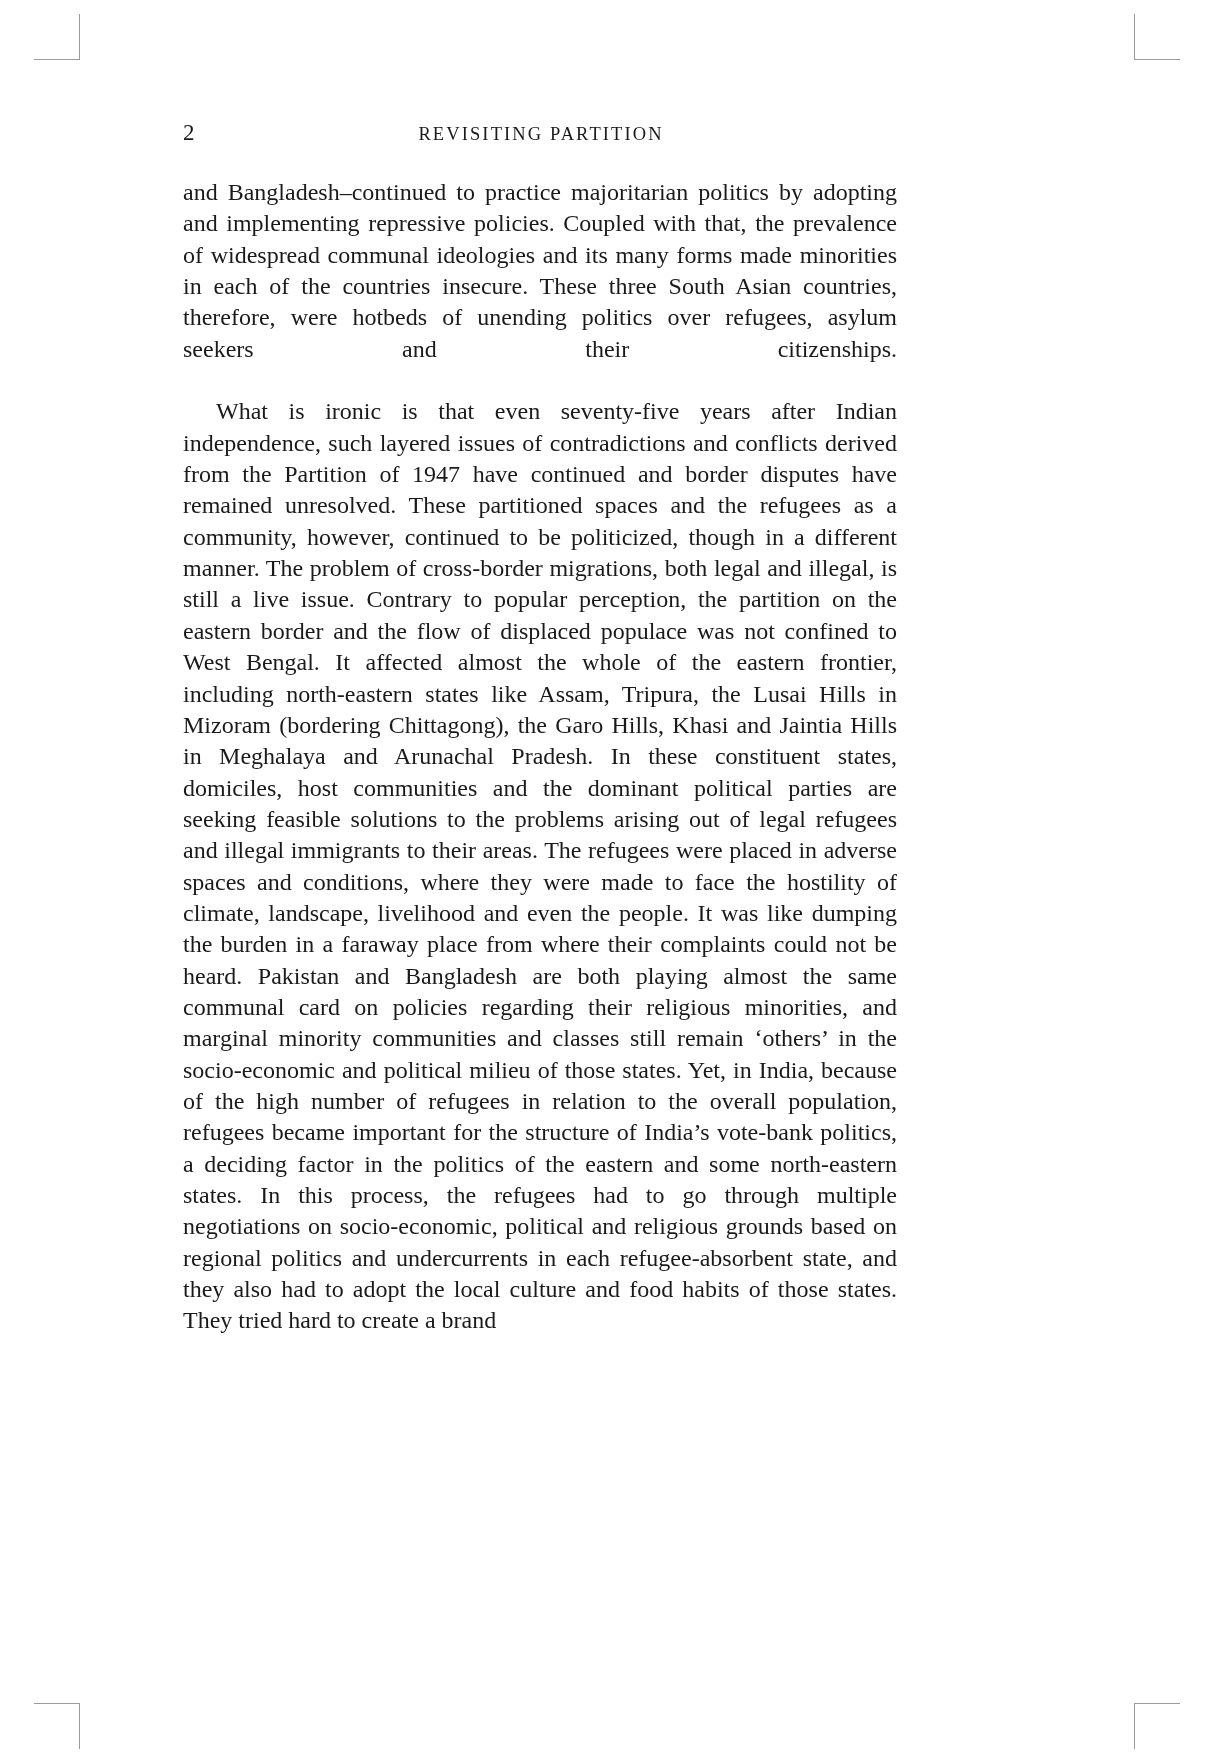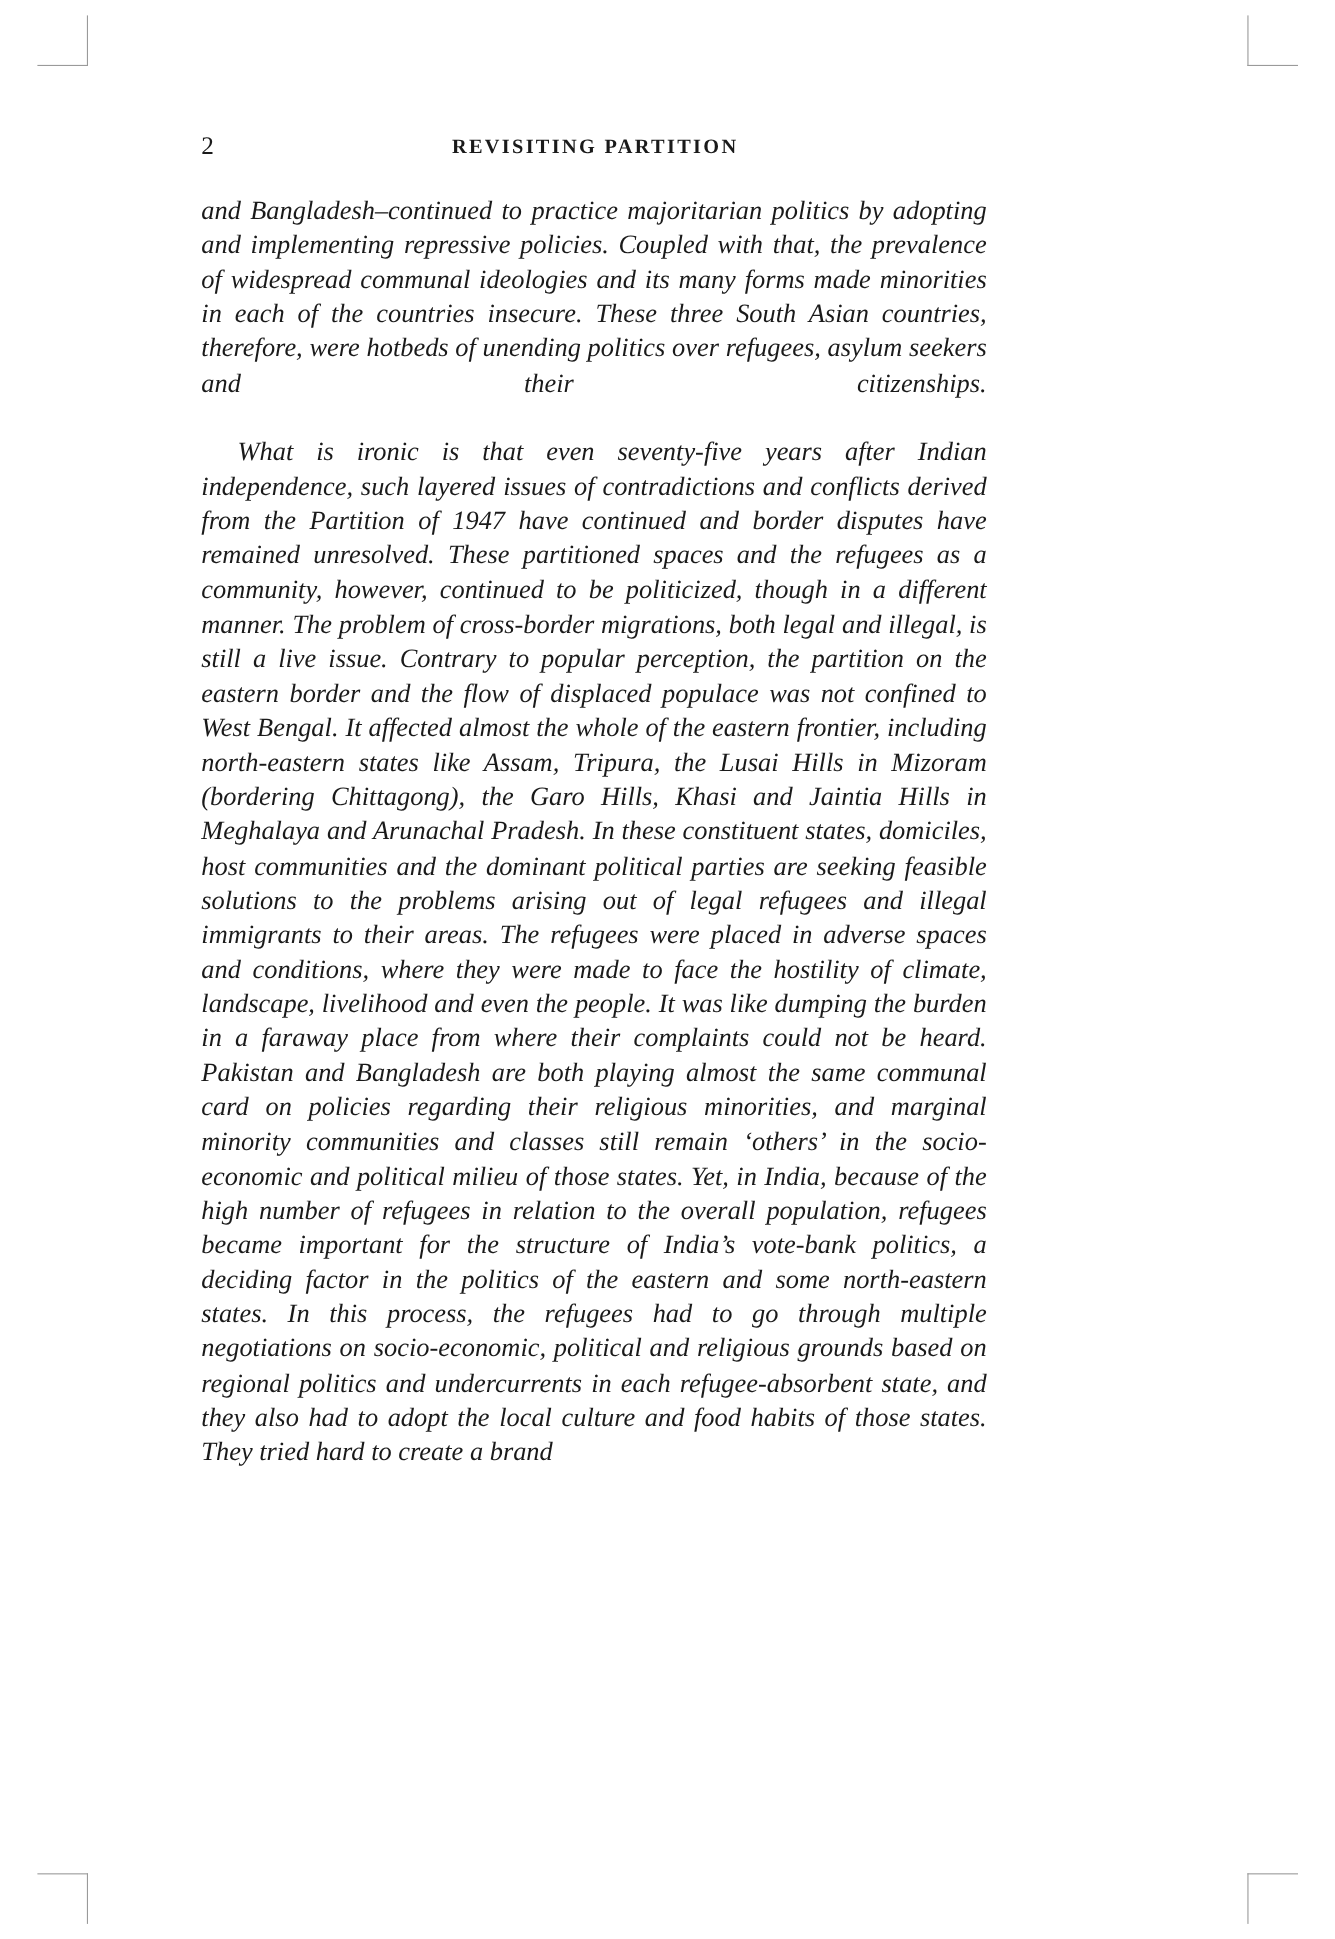--- a/index.html
+++ b/index.html
@@ -71,33 +71,31 @@
     position: absolute;
     left: 0;
     right: 0;
     top: 2px;
     text-align: center;
     font-size: 18.5px;
     line-height: 28px;
     letter-spacing: 2.1px;
     text-indent: 2.1px;
     color: #1a1a1a;
-    font-weight: bold;
   }
 
   .body p {
     margin: 0;
     font-size: 24px;
     line-height: 31.35px;
     text-align: justify;
     text-justify: inter-word;
     -webkit-hyphens: none;
     hyphens: none;
     color: #1a1a1a;
-    font-style: italic;
   }
   .body p.cont   { text-indent: 0; }
   .body p.indent { text-indent: 33px; }
 
   
   .body p::after {
     content: "";
     display: inline-block;
     width: 100%;
   }

